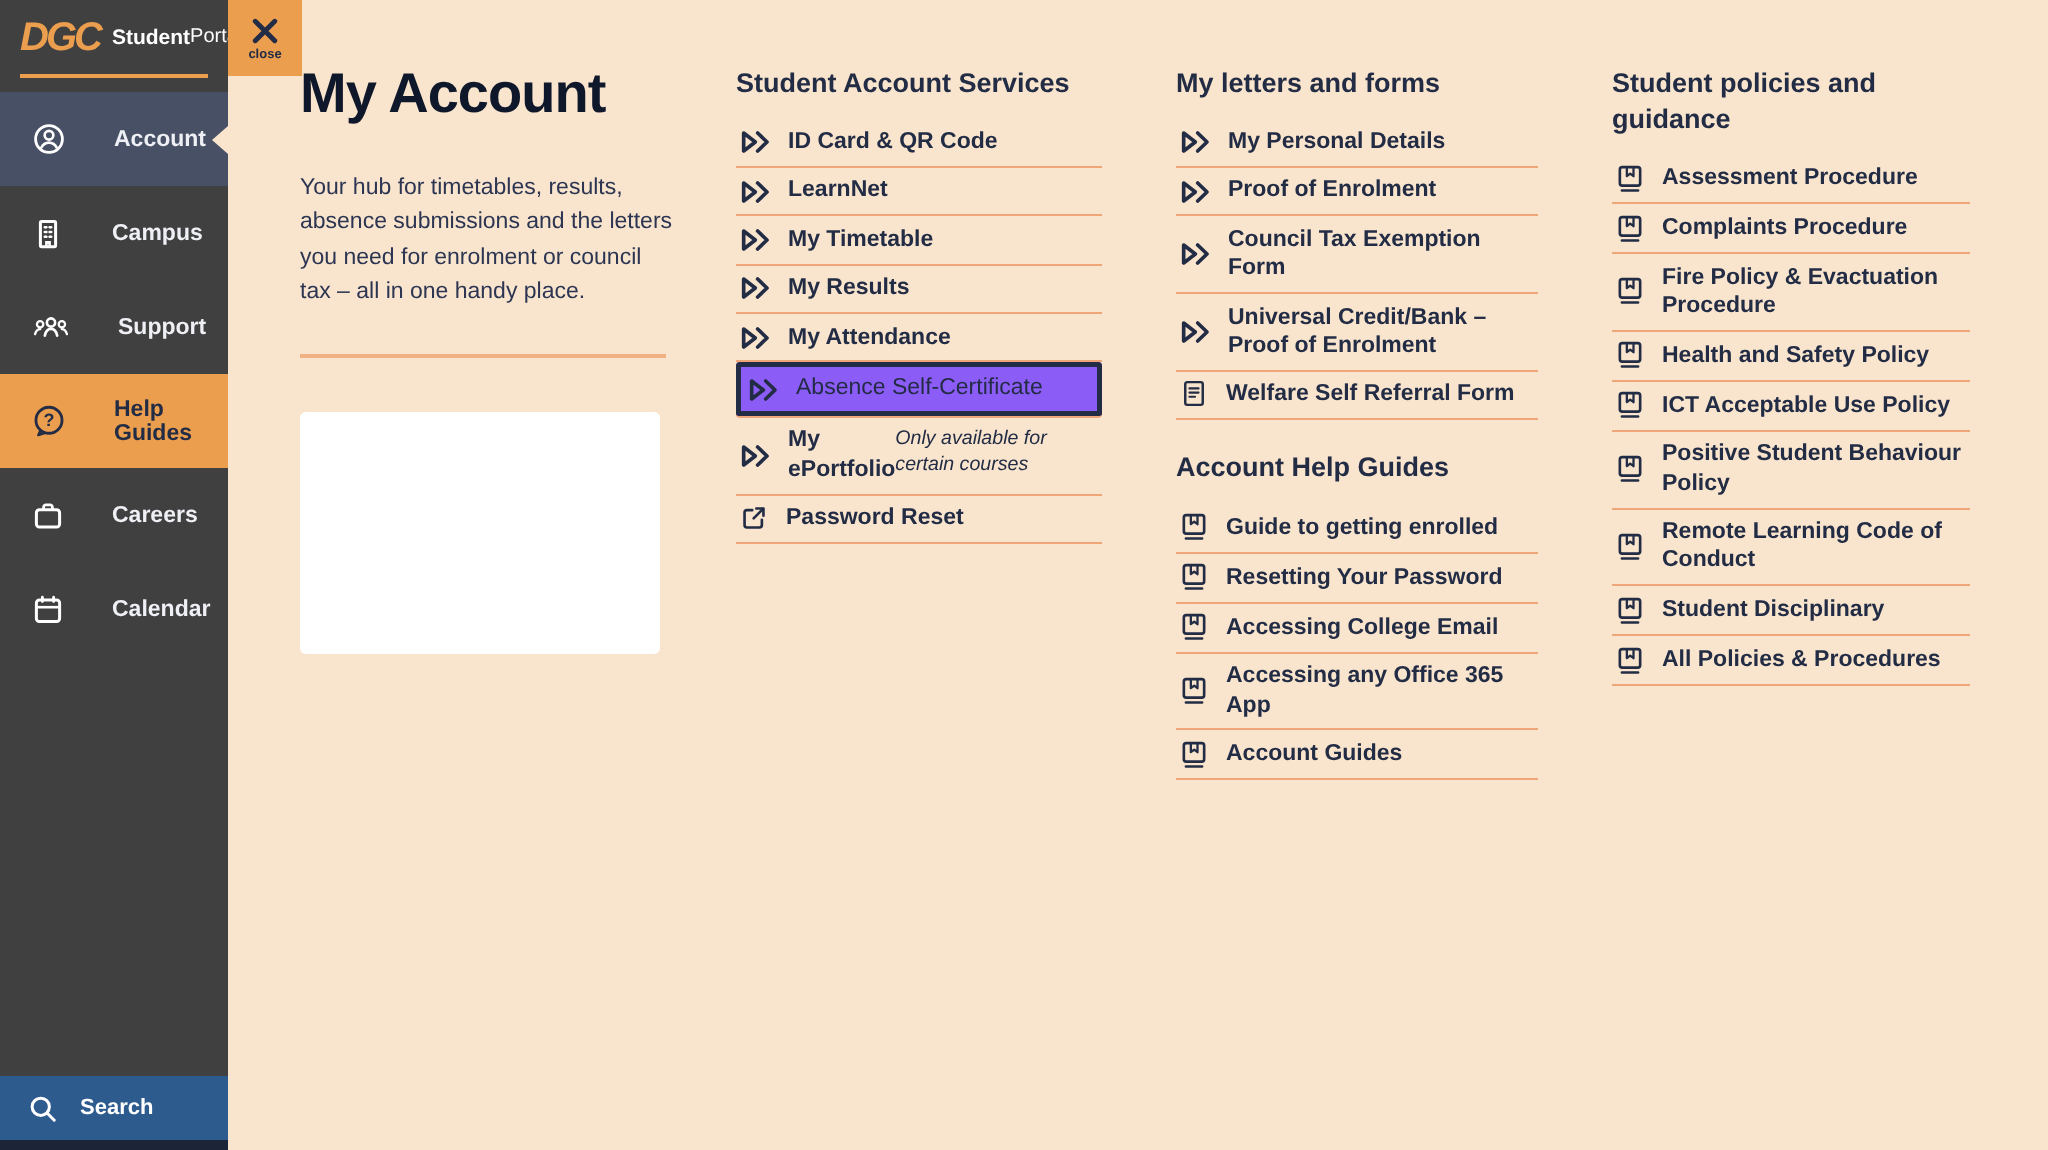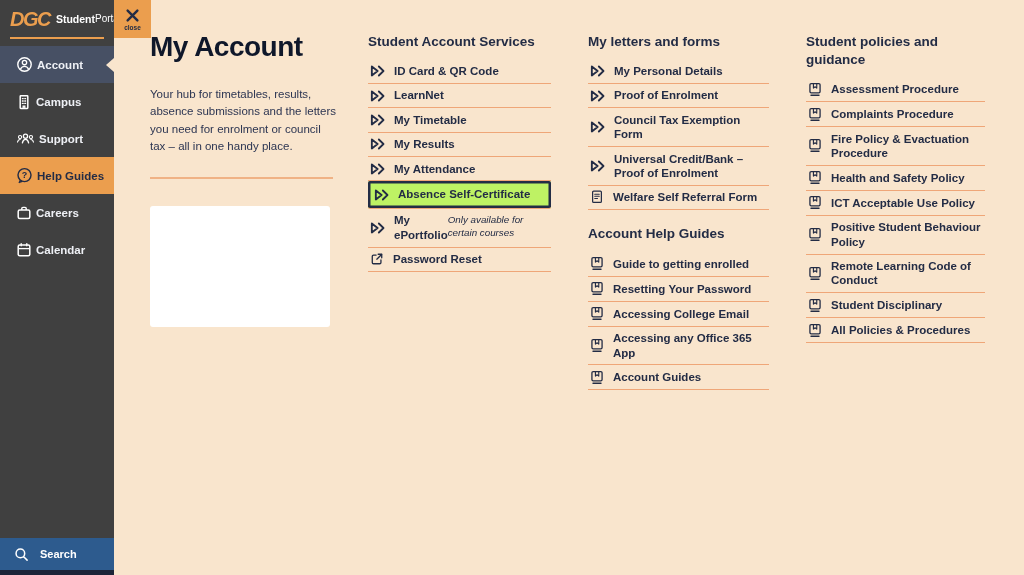--- a/index.html
+++ b/index.html
@@ -16,22 +16,22 @@
   .logo-block { padding:9px 10px 0 10px; }
   .logo-row { display:flex; align-items:center; gap:6px; }
   .brand { font-size:20px; font-weight:900; font-style:italic; color:#eb9e4e;
     letter-spacing:-1.5px; line-height:1; }
   .product { display:flex; flex-direction:row; color:#fff; line-height:1.15; }
   .product .l1 { font-size:10.5px; font-weight:800; }
   .product .l2 { font-size:10px; font-weight:400; }
   .logo-underline { margin:8px auto 0 auto; width:94px; height:2px; background:#eb9e4e; }
 
   .nav { list-style:none; margin:7px 0 0 0; padding:0; }
-  .nav-item { position:relative; height:37px; display:flex; align-items:center;
-    gap:4px; padding-left:16px; font-size:11.5px; font-weight:700; color:#eef0f5;
+  .nav-item { position:relative; height:47px; display:flex; align-items:center;
+    gap:24px; padding-left:16px; font-size:11.5px; font-weight:700; color:#eef0f5;
     cursor:pointer; }
   .nav-item .ic { color:#fff; }
   .nav-item.active { background:#475064; }
   .nav-item.highlight { background:#eb9e4e; color:#232c45; }
   .nav-item.highlight .ic { color:#232c45; }
   .nav-arrow { position:absolute; right:0; top:50%; transform:translateY(-50%);
     width:0; height:0; border-top:7px solid transparent;
     border-bottom:7px solid transparent; border-right:8px solid #f9e5cd; }
 
   .search-bar { position:absolute; bottom:5px; left:0; width:114px; height:32px;
@@ -62,22 +62,22 @@
   .col2 { left:588px; width:181px; }
   .col3 { left:806px; width:179px; }
   .col-heading { margin:0 0 9px 0; font-size:13.5px; font-weight:800;
     color:#232c45; line-height:1.3; }
   .section2 { margin-top:15px; }
   .link-list { list-style:none; margin:0; padding:0; }
   .link-item { display:flex; align-items:center; gap:9px; padding:4.5px 2px;
     border-bottom:1.5px solid #efa678; font-size:11.5px; font-weight:600;
     line-height:1.25; color:#232c45; cursor:pointer; }
   .link-item .ic { color:#232c45; }
-  .link-item.selected { background:#bef264; box-shadow:inset 0 0 0 2.5px #232c45;
-    border-radius:2px; padding:6px; font-weight:700; }
+  .link-item.selected { background:#8b5cf6; box-shadow:inset 0 0 0 2.5px #232c45;
+    border-radius:2px; padding:6px; font-weight:400; }
   .txt { display:flex; flex-direction:row; }
   .note { font-style:italic; font-weight:400; font-size:9.8px; margin-top:1px; }
 </style>
 </head>
 <body>
 
 <svg width="0" height="0" style="position:absolute" aria-hidden="true">
   <defs>
     <symbol id="i-chevrons" viewBox="0 0 18 16">
       <path d="M2.2 2.6 L9.2 8 L2.2 13.4 Z" fill="none" stroke="currentColor" stroke-width="2.2" stroke-linejoin="round"></path>

